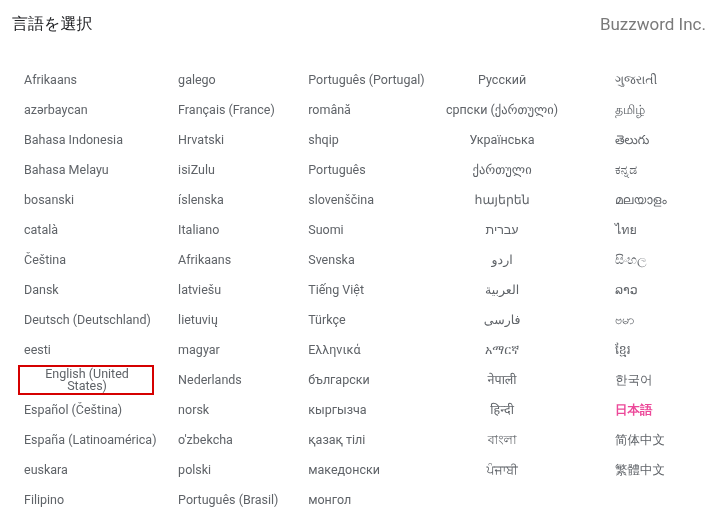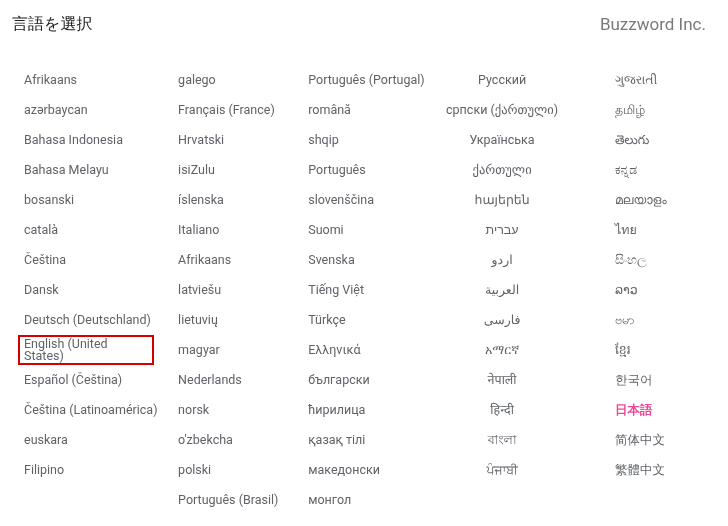--- a/index.html
+++ b/index.html
@@ -58,20 +58,21 @@
     font-weight: 700;
     color: #ec4899;
   }
   .lang.highlighted {
     outline: 2px solid #d50000;
     outline-offset: -2px;
     padding-left: 6px;
     margin-left: -6px;
     padding-right: 4px;
     margin-right: 8px;
+    text-align: center;
   }
 </style>
 </head>
 <body>
 
 <div class="header">
   <div class="title">言語を選択</div>
   <div class="brand">Buzzword Inc.</div>
 </div>
 
@@ -79,23 +80,24 @@
     <div class="col col-0">
       <div class="lang">Afrikaans</div>
       <div class="lang">azərbaycan</div>
       <div class="lang">Bahasa Indonesia</div>
       <div class="lang">Bahasa Melayu</div>
       <div class="lang">bosanski</div>
       <div class="lang">català</div>
       <div class="lang">Čeština</div>
       <div class="lang">Dansk</div>
       <div class="lang">Deutsch (Deutschland)</div>
+      <div class="lang">eesti</div>
       <div class="lang highlighted">English (United States)</div>
       <div class="lang">Español (Čeština)</div>
-      <div class="lang">Čeština (Latinoamérica)</div>
+      <div class="lang">España (Latinoamérica)</div>
       <div class="lang">euskara</div>
       <div class="lang">Filipino</div>
     </div>
     <div class="col col-1">
       <div class="lang">galego</div>
       <div class="lang">Français (France)</div>
       <div class="lang">Hrvatski</div>
       <div class="lang">isiZulu</div>
       <div class="lang">íslenska</div>
       <div class="lang">Italiano</div>
@@ -114,21 +116,21 @@
       <div class="lang">română</div>
       <div class="lang">shqip</div>
       <div class="lang">Português</div>
       <div class="lang">slovenščina</div>
       <div class="lang">Suomi</div>
       <div class="lang">Svenska</div>
       <div class="lang">Tiếng Việt</div>
       <div class="lang">Türkçe</div>
       <div class="lang">Ελληνικά</div>
       <div class="lang">български</div>
-      <div class="lang">ћирилица</div>
+      <div class="lang">кыргызча</div>
       <div class="lang">қазақ тілі</div>
       <div class="lang">македонски</div>
       <div class="lang">монгол</div>
     </div>
     <div class="col col-3">
       <div class="lang">Русский</div>
       <div class="lang">српски (ქართული)</div>
       <div class="lang">Українська</div>
       <div class="lang">ქართული</div>
       <div class="lang">հայերեն</div>

